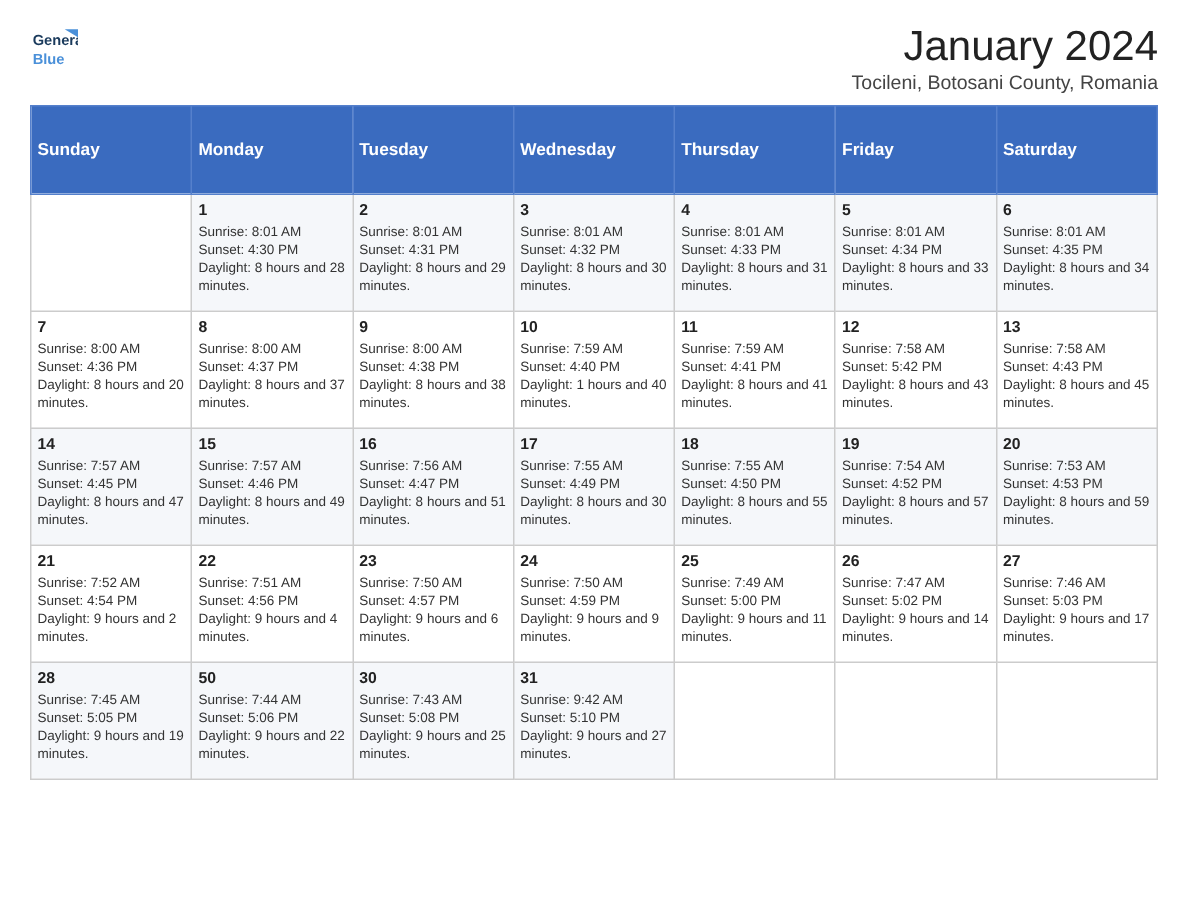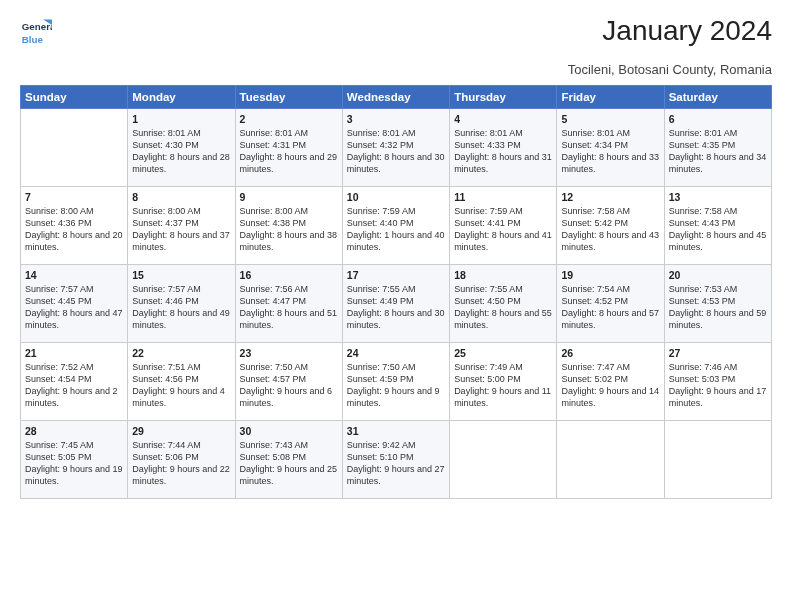--- a/index.html
+++ b/index.html
@@ -37,33 +37,33 @@
     .main-title {
       font-size: 28px;
       font-weight: 300;
       color: #222;
       line-height: 1.1;
       text-align: right;
     }
     .subtitle {
       font-size: 13px;
       color: #444;
-      margin-top: 15px;
+      margin-top: 0;
     }
     table {
       width: 100%;
       border-collapse: collapse;
       table-layout: fixed;
     }
     thead tr th {
       background: #3a6bbf;
       color: #fff;
       font-size: 11.5px;
       font-weight: bold;
-      padding: 5px 4px;
+      padding: 23px 4px;
       text-align: left;
       border: 1px solid #5580cc;
     }
     tbody tr td {
       border: 1px solid #ccc;
       vertical-align: top;
       padding: 3px 4px;
       font-size: 9.5px;
       color: #222;
       line-height: 1.35;
@@ -294,21 +294,21 @@
           </td>
         </tr>
         <tr>
           <td>
             <span class="day-num">28</span>
             <div class="day-info">Sunrise: 7:45 AM</div>
             <div class="day-info">Sunset: 5:05 PM</div>
             <div class="day-info">Daylight: 9 hours and 19 minutes.</div>
           </td>
           <td>
-            <span class="day-num">29</span>
+            <span class="day-num">50</span>
             <div class="day-info">Sunrise: 7:44 AM</div>
             <div class="day-info">Sunset: 5:06 PM</div>
             <div class="day-info">Daylight: 9 hours and 22 minutes.</div>
           </td>
           <td>
             <span class="day-num">30</span>
             <div class="day-info">Sunrise: 7:43 AM</div>
             <div class="day-info">Sunset: 5:08 PM</div>
             <div class="day-info">Daylight: 9 hours and 25 minutes.</div>
           </td>

